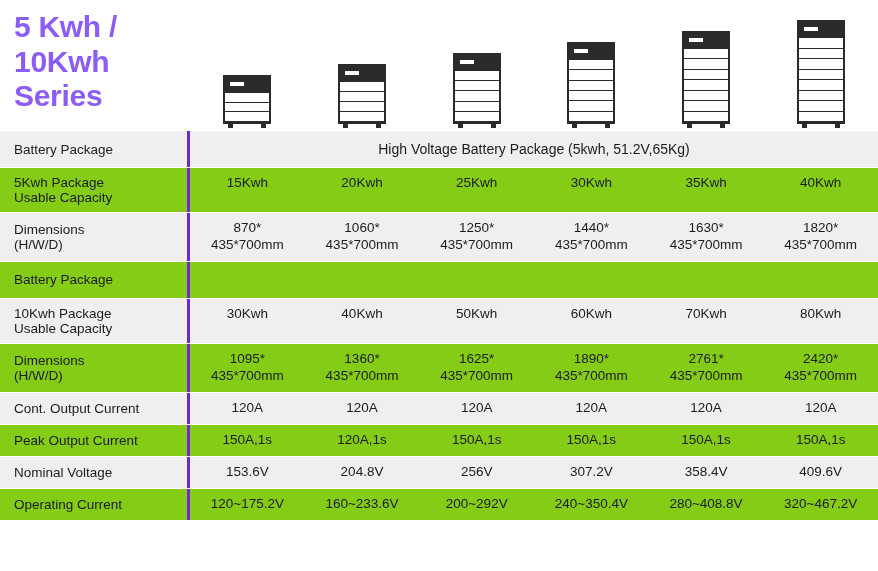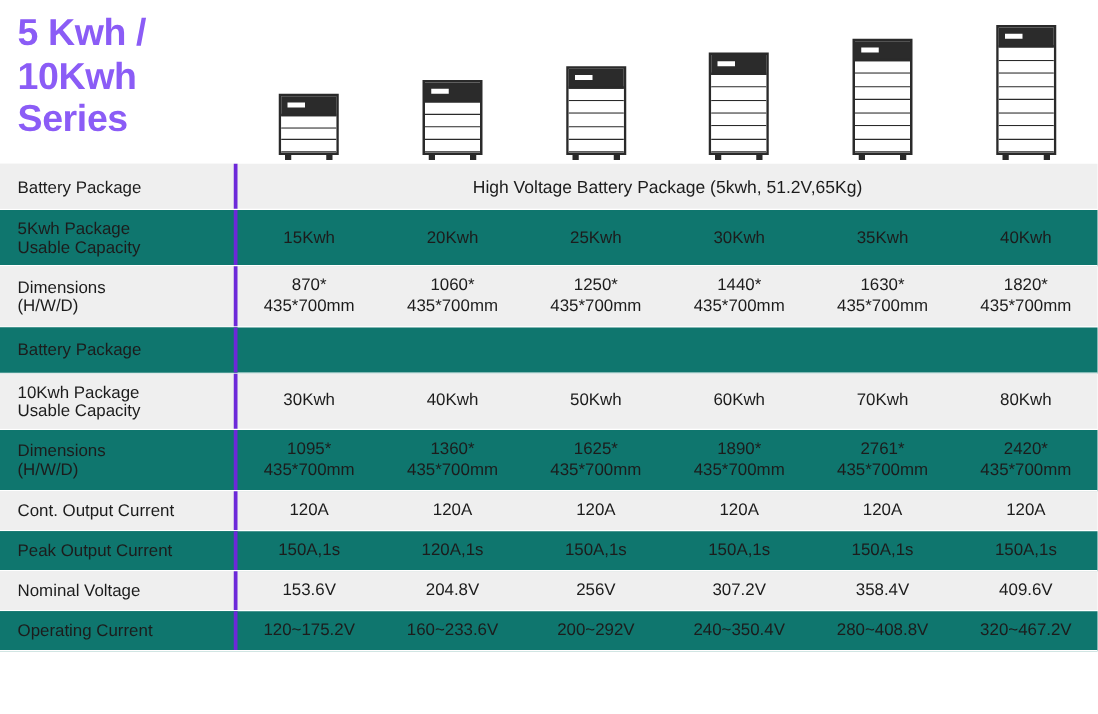--- a/index.html
+++ b/index.html
@@ -108,21 +108,21 @@
     position: relative;
     width: 878px;
     border-top: 1px solid #ffffff;
   }
   .row {
     display: flex;
     align-items: stretch;
     border-bottom: 1px solid #ffffff;
   }
   .row.band-light { background: #efefef; }
-  .row.band-mid   { background: #0f766e; }
+  .row.band-mid   { background: #84cc16; }
 
   .label {
     width: 190px;
     flex: 0 0 190px;
     box-sizing: border-box;
     padding: 7px 0 7px 14px;
     display: flex;
     flex-direction: column;
     justify-content: center;
     font-size: 13.5px;
@@ -139,21 +139,20 @@
   .cell {
     flex: 1 1 0;
     box-sizing: border-box;
     padding: 7px 2px;
     text-align: center;
     font-size: 13.5px;
     line-height: 1.25;
     display: flex;
     flex-direction: column;
     align-items: center;
-    justify-content: center;
     color: #1c1c1c;
   }
   .cell .c2 { display: block; }
 
   .span-cell {
     flex: 1 1 auto;
     display: flex;
     align-items: center;
     justify-content: center;
     font-size: 14px;

